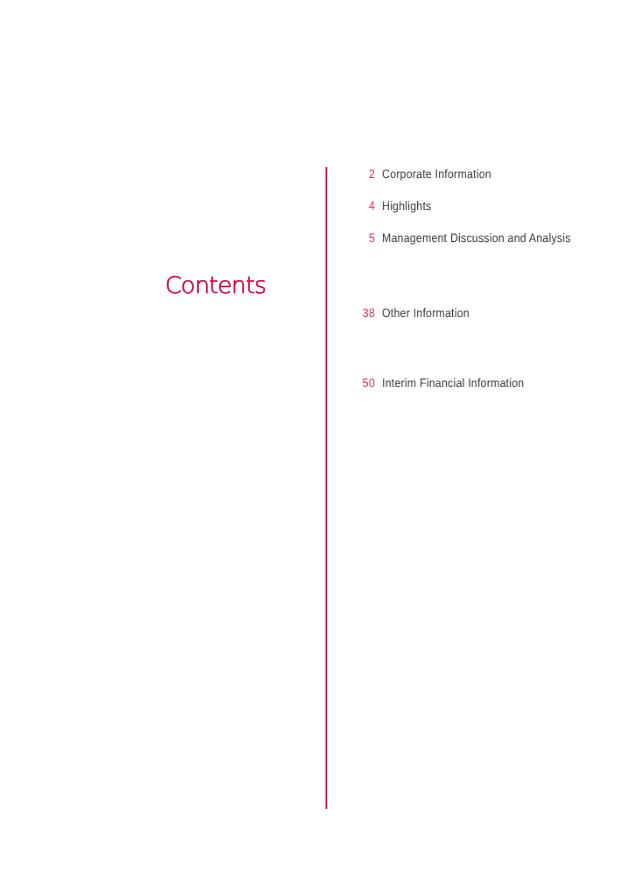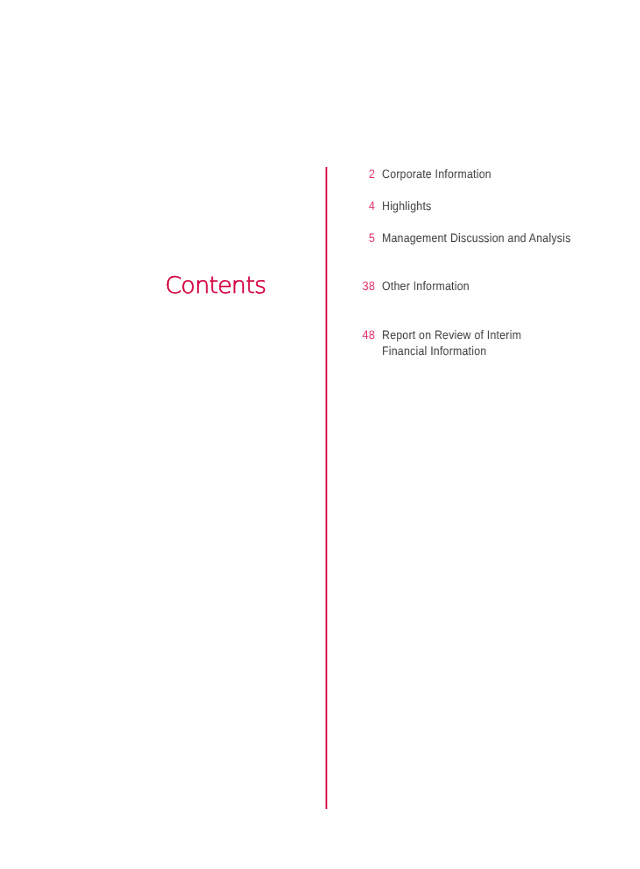--- a/index.html
+++ b/index.html
@@ -28,21 +28,21 @@
         rgba(211,0,63,.22) 3px,  rgba(211,0,63,.22) 4px,
         rgba(211,0,63,0) 4px);}
 
   
   .toc{position:absolute;left:0;top:0;width:640px;height:420px;}
   .toc-entry{position:absolute;left:0;width:640px;height:16px;}
   .toc-entry.e0{top:165.65px}
   .toc-entry.e1{top:197.9px}
   .toc-entry.e2{top:230.15px}
   .toc-entry.e3{top:262.4px}
-  .toc-entry.e4{top:278px}
+  .toc-entry.e4{top:305px}
   .toc-entry.e5{top:326.9px;height:32px}
   .toc-entry.e6{top:375.15px}
   .toc-entry.e7{top:407.4px}
   .toc-entry.e8{top:439.65px}
 
   .toc-num{position:absolute;left:344.5px;top:0;width:30px;text-align:right;
       font-size:12.3px;letter-spacing:0.25px;line-height:16px;white-space:nowrap;
       color:#de2d63;
       transform:scaleX(0.89);transform-origin:right top;will-change:transform;}
 
@@ -77,23 +77,22 @@
       <div class="toc-num">5</div>
       <div class="toc-label">Management Discussion and Analysis</div>
     </div>
 
 
     <div class="toc-entry e4">
       <div class="toc-num">38</div>
       <div class="toc-label">Other Information</div>
     </div>
 
-    <div class="toc-entry e5">
-      <div class="toc-num">48</div>
-      <div class="toc-label">Report on Review of Interim</div>
-      <div class="toc-label l2">Financial Information</div>
+
+    <div class="toc-entry e6">
+      <div class="toc-num">50</div>
+      <div class="toc-label">Interim Financial Information</div>
     </div>
-
 
 
 
   </div>
 </div>
 
 </body></html>

